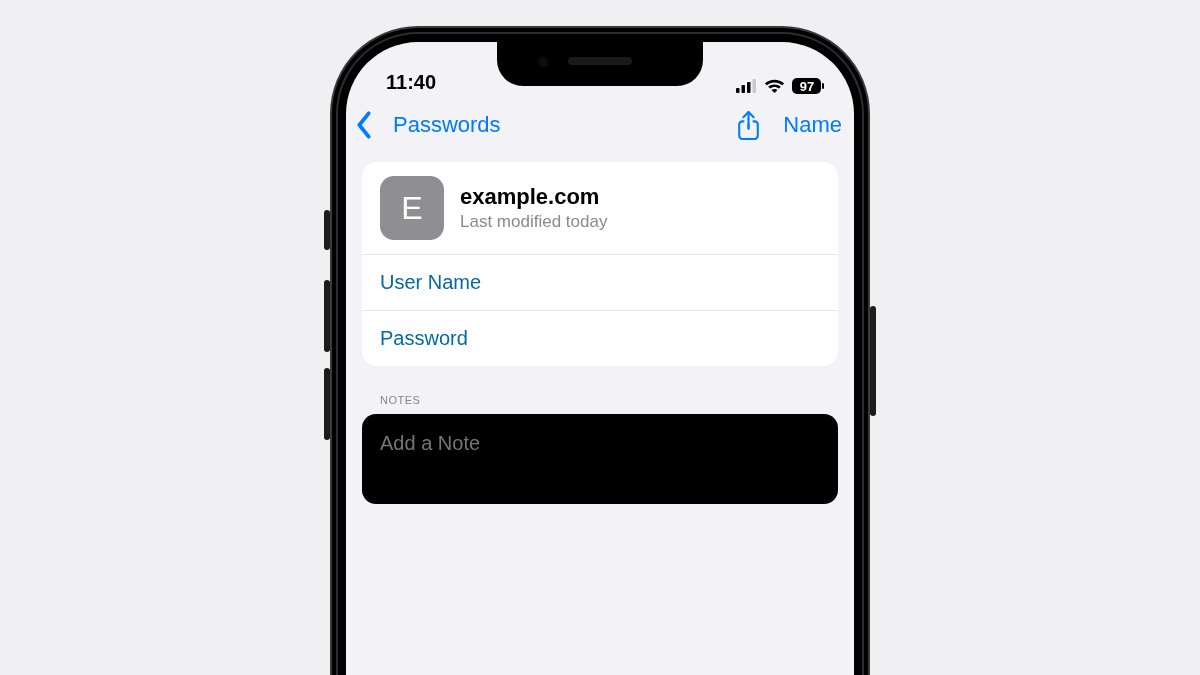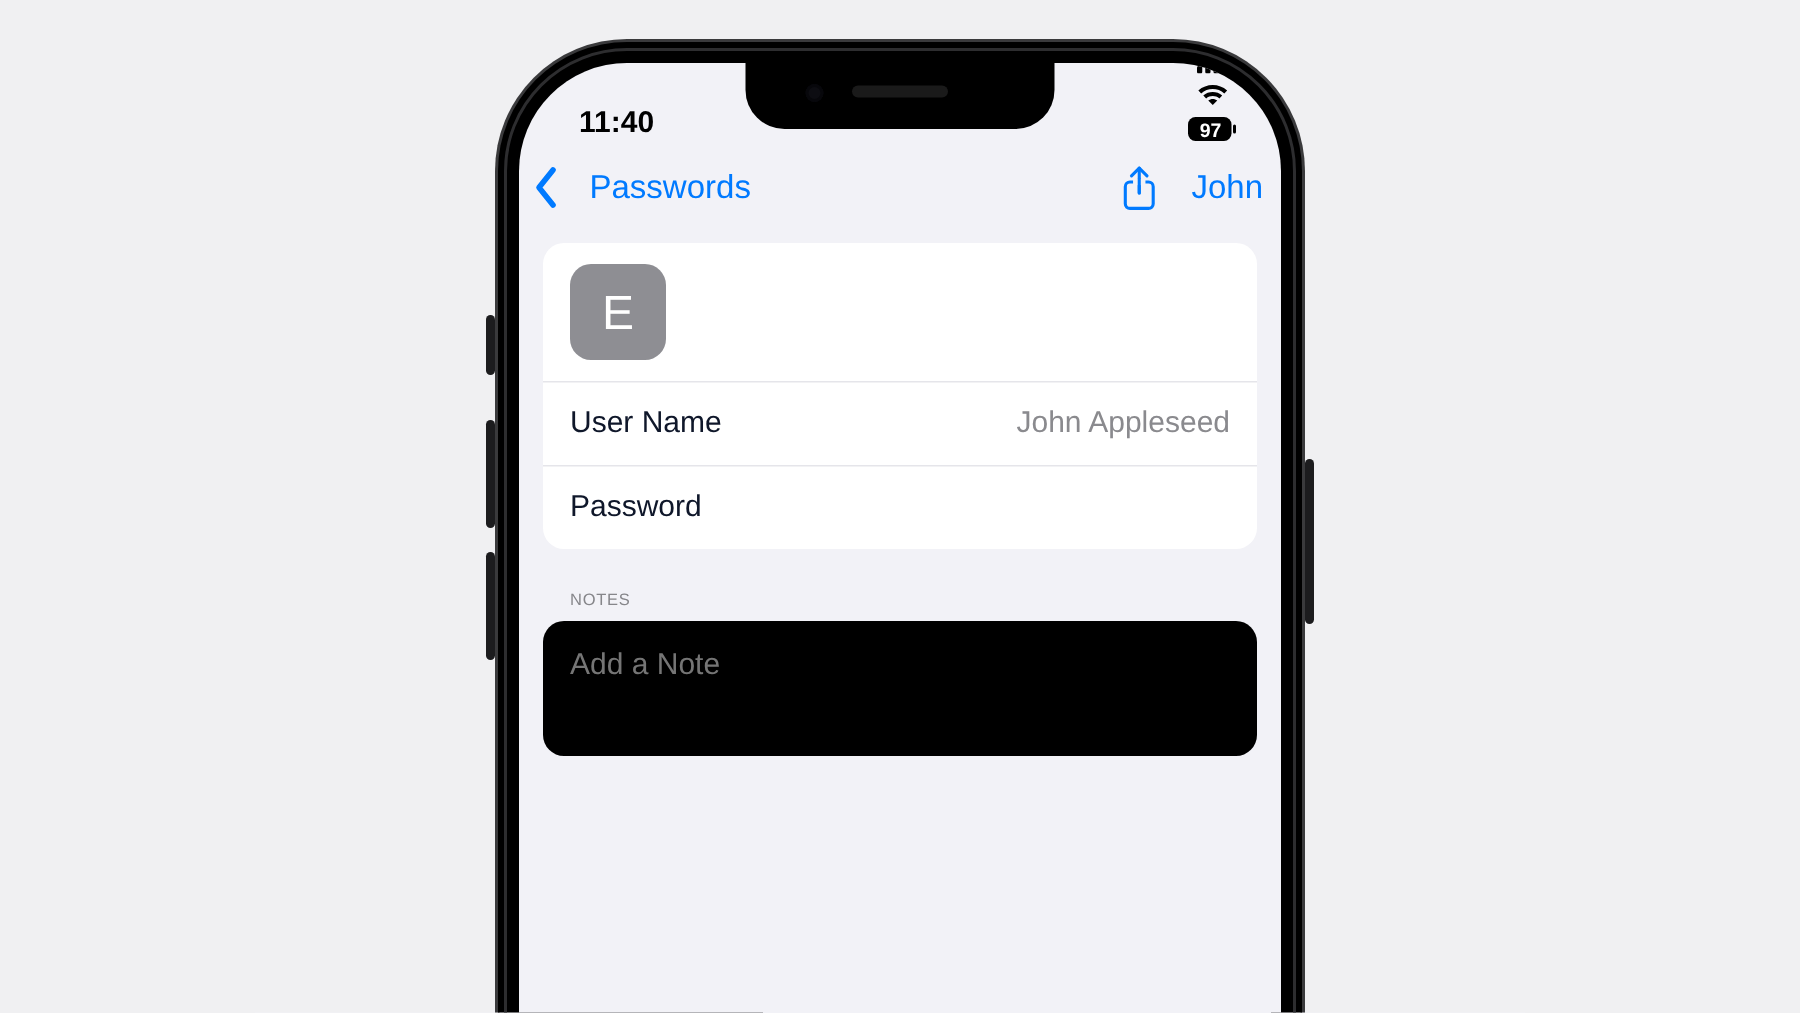--- a/index.html
+++ b/index.html
@@ -98,21 +98,20 @@
     font-weight: 600;
     font-size: 20px;
     color: #000;
   }
   .status-left { padding-bottom: 4px; padding-left: 10px; }
   .status-right {
     display: flex;
     align-items: center;
     gap: 7px;
     padding-bottom: 4px;
-    flex-direction: column;
   }
   .signal-icon, .wifi-icon, .battery-icon { display: inline-flex; }
   .battery-wrap {
     position: relative;
     display: inline-flex;
     align-items: center;
   }
   .battery-text {
     position: absolute;
     left: 4px;
@@ -189,21 +188,21 @@
 
   .row {
     display: flex;
     align-items: center;
     justify-content: space-between;
     padding: 16px 18px;
     font-size: 20px;
     border-top: 1px solid #e5e5ea;
     cursor: pointer;
   }
-  .row-label { color: #0f172a; }
+  .row-label { color: #0369a1; }
   .row-value { color: #8a8a8e; }
 
   .section-header {
     padding: 28px 18px 8px;
     font-size: 11px;
     letter-spacing: 0.5px;
     color: #86868a;
     text-transform: uppercase;
   }
   .notes-card {
@@ -277,33 +276,36 @@
       <div class="nav-right">
         <span class="share-btn">
           <svg viewBox="0 0 24 30">
             <polyline points="7,7 12,2 17,7" fill="none" stroke="#007aff" stroke-width="2" stroke-linecap="round" stroke-linejoin="round"></polyline>
             <line x1="12" y1="2" x2="12" y2="18" stroke="#007aff" stroke-width="2" stroke-linecap="round"></line>
             <rect x="3" y="11" width="18" height="17" rx="3" fill="none" stroke="#007aff" stroke-width="2"></rect>
             <rect x="8" y="9" width="8" height="4" fill="#f2f2f7"></rect>
             <line x1="12" y1="9" x2="12" y2="18" stroke="#007aff" stroke-width="2" stroke-linecap="round"></line>
           </svg>
         </span>
-        <span class="edit-btn">John</span>
+        <span class="edit-btn">Name</span>
       </div>
     </div>
 
     <div class="content">
 
       <div class="card">
         <div class="site-header">
           <div class="site-icon">E</div>
+          <div class="site-info">
+            <div class="site-title">example.com</div>
+            <div class="site-sub">Last modified today</div>
+          </div>
         </div>
         <div class="row">
           <span class="row-label">User Name</span>
-          <span class="row-value">John Appleseed</span>
         </div>
         <div class="row">
           <span class="row-label">Password</span>
           <span class="row-value"></span>
         </div>
       </div>
 
       <div class="section-header">NOTES</div>
       <div class="notes-card">
         <input class="notes-placeholder" type="text" placeholder="Add a Note" style="">

